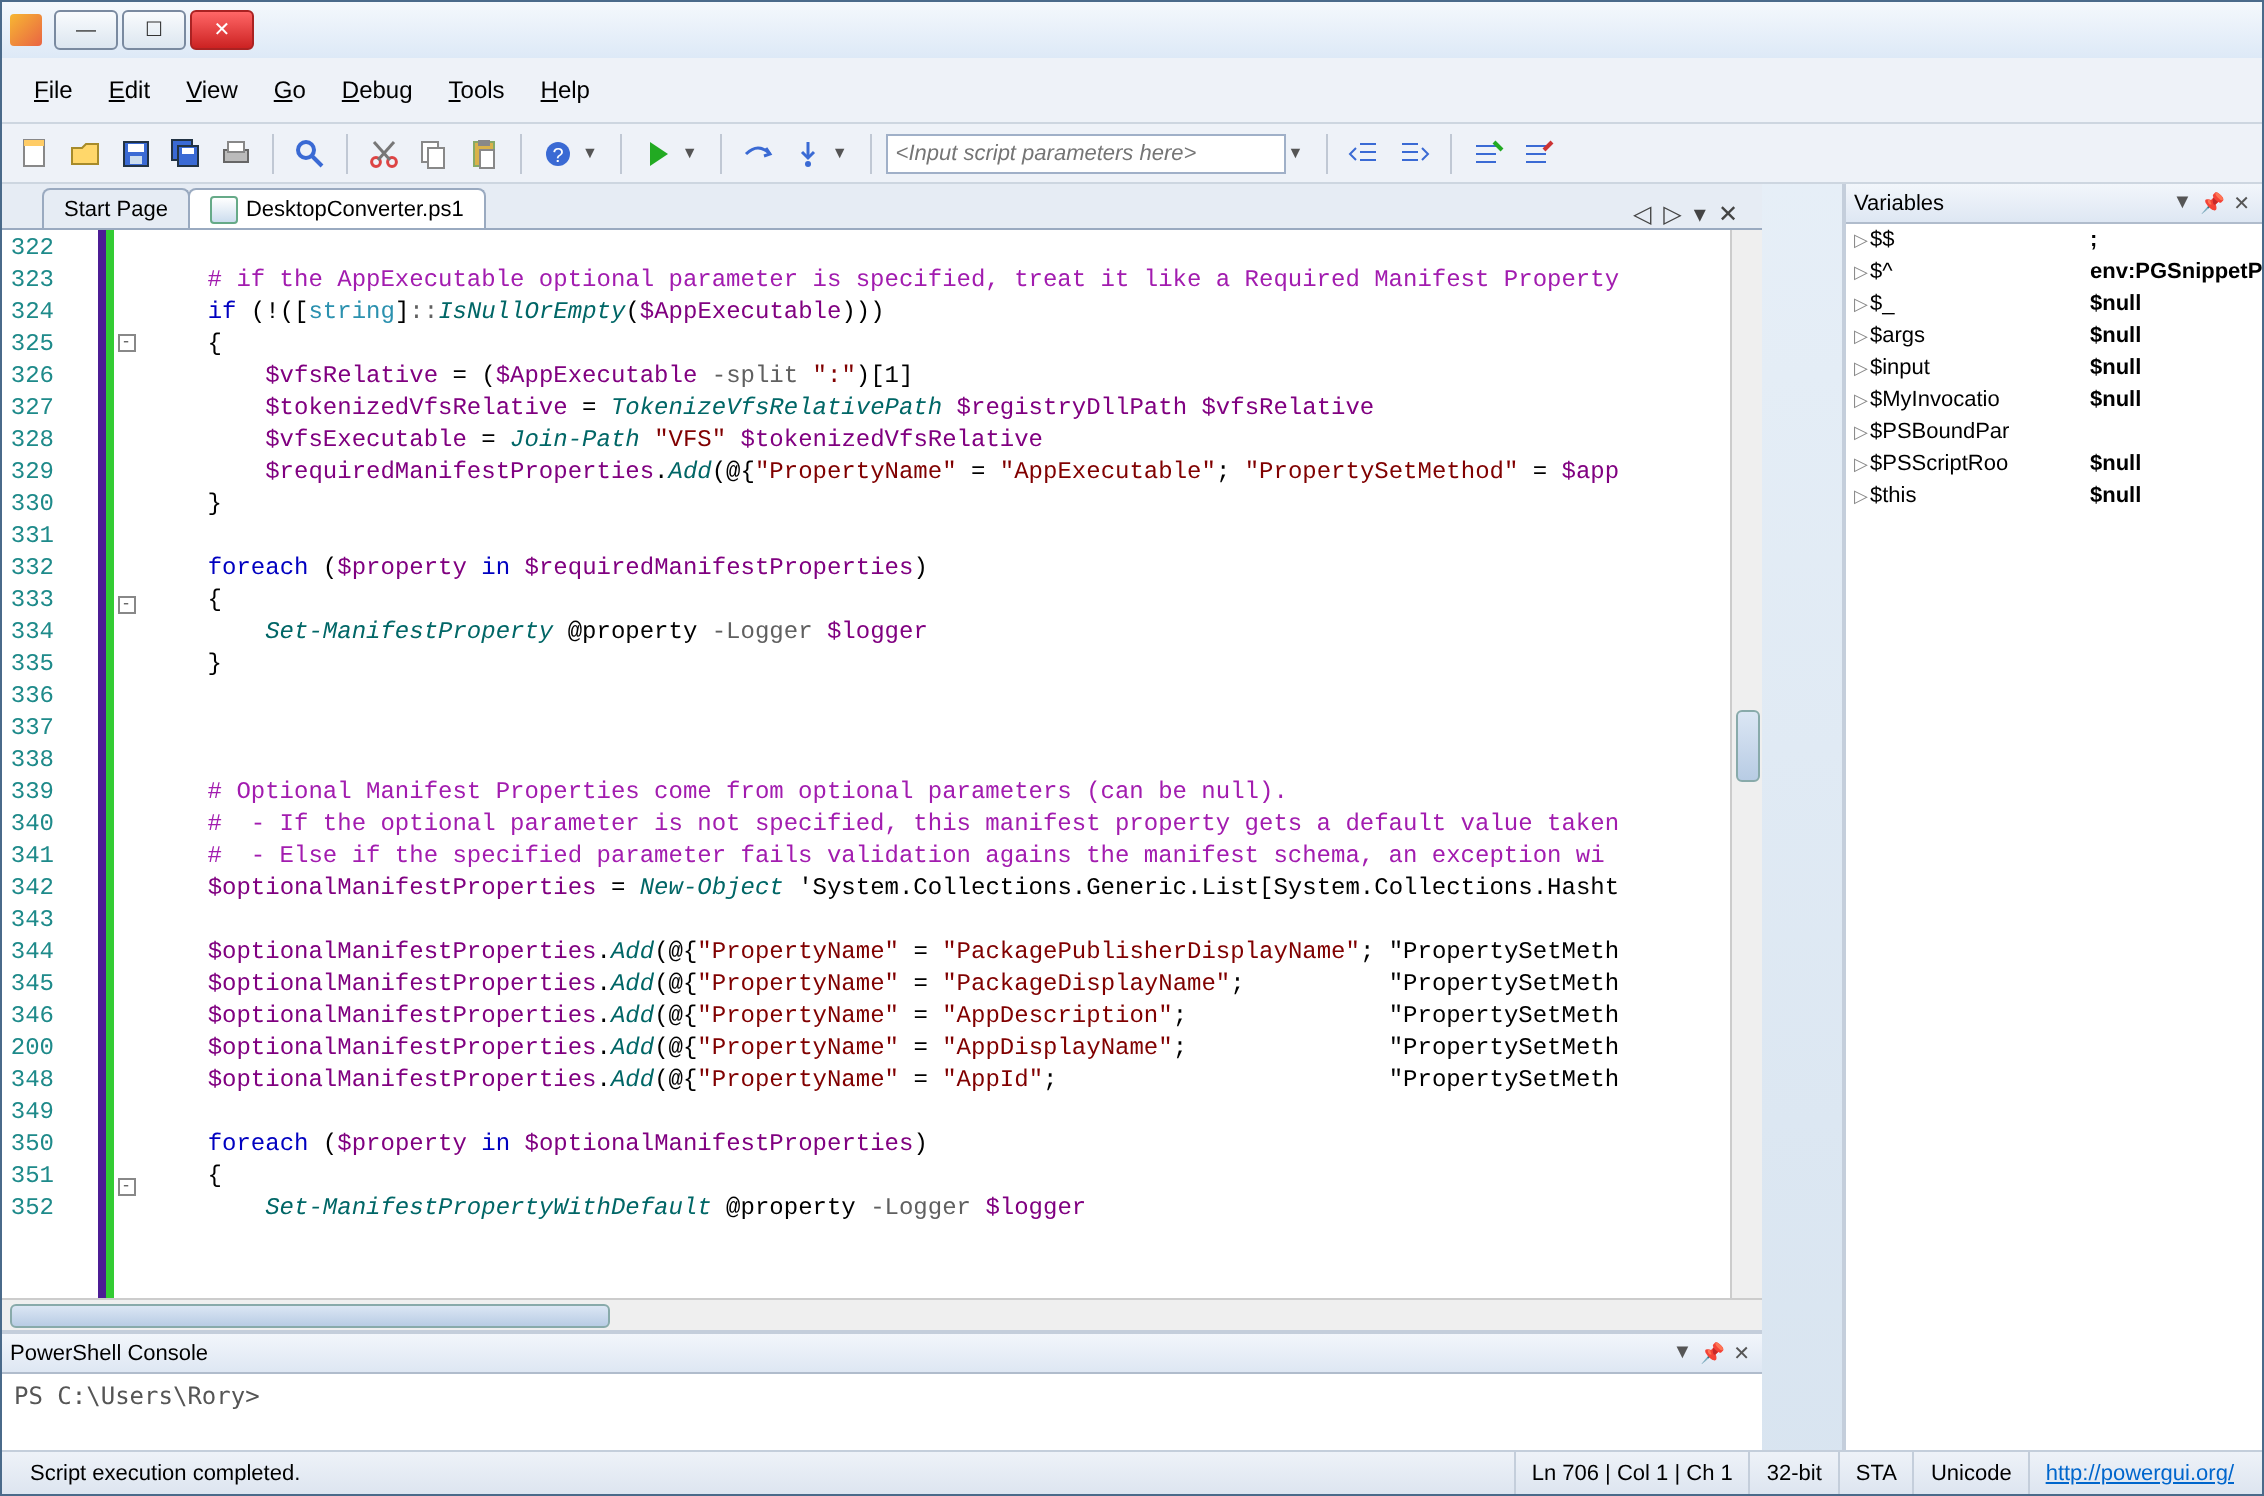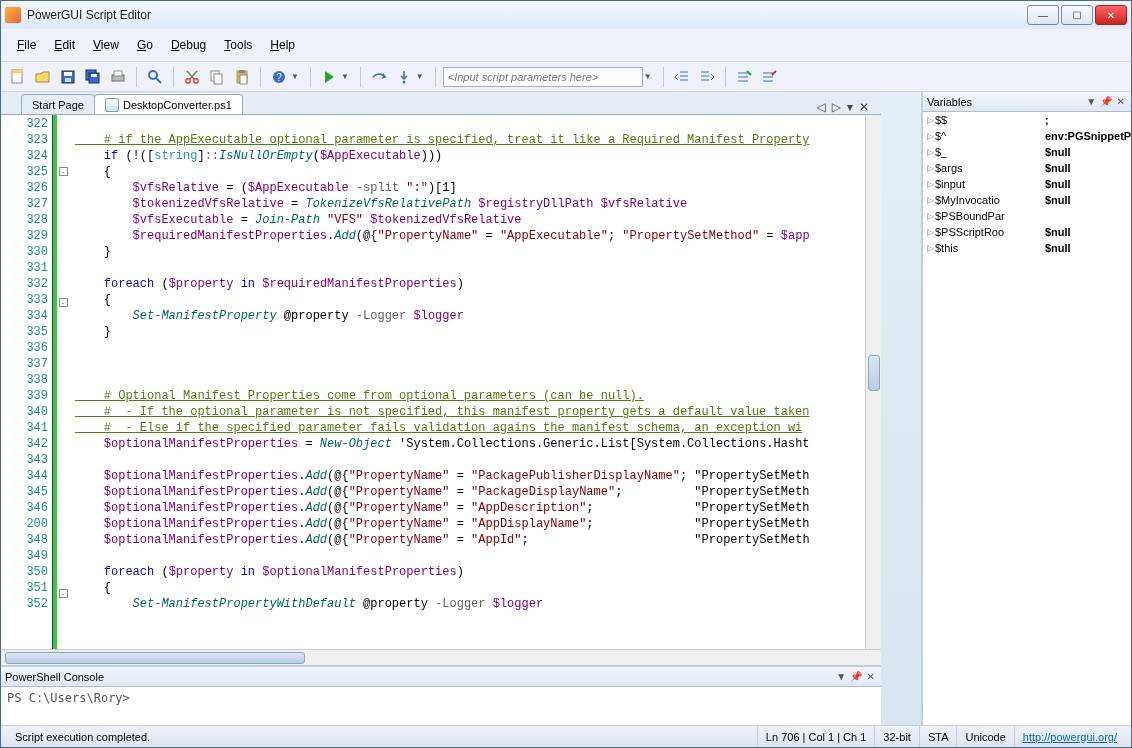--- a/index.html
+++ b/index.html
@@ -100,23 +100,23 @@
 .tab.active { background: #fff; font-weight: normal; }
 .tab .fileicon { width: 14px; height: 14px; margin-right: 4px;
   background: linear-gradient(#fff,#cde); border: 1px solid #6a8; border-radius: 2px; }
 .tab-controls { margin-left: auto; display: flex; gap: 6px; padding-right: 4px; font-size: 12px; color:#444;}
 .editor {
   flex: 1; background: #fff; border-top: 1px solid #9aaac0;
   display: flex; overflow: hidden; font-family: Consolas, "Courier New", monospace;
   font-size: 12px; position: relative;
 }
 .gutter {
-  width: 52px; text-align: right; padding-right: 4px;
+  width: 52px; text-align: right; padding-right: 22px;
   color: #1e8a8a;
-  border-right: 1px solid #4c1d95;
+  border-right: 4px solid #4c1d95;
   background: #fff;
   padding-top: 1px;
 }
 .fold-col {
   width: 12px;
   background: #fff;
   padding-top: 1px;
 }
 .fold-mark {
   width: 9px; height: 9px; border:1px solid #888; font-size:8px; line-height:7px;
@@ -128,21 +128,21 @@
 .code-lines {
   flex:1; white-space: pre; overflow: hidden; padding-top:1px; padding-left:6px;
 }
 .ln { height: 16px; line-height:16px; }
 .gutter .ln { height:16px; line-height:16px; }
 .fold-col .ln { height:16px; }
 .kw { color: #0000c0; }
 .type { color: #2b91af; }
 .str { color: #800000; }
 .var { color: #800080; }
-.cmt { color: #4d7c0f; text-decoration: underline; }
+.cmt { color: #a21caf; }
 .fn  { color: #006666; font-style: italic; }
 .op  { color: #606060; }
 .editor-scrollbar-v { width:16px; background:#efefef; border-left:1px solid #ccc; position:relative;}
 .editor-scrollbar-v .thumb { position:absolute; top: 240px; left:2px; width:12px; height:36px;
   background: linear-gradient(#dbe6f4,#b8cce4); border:1px solid #8aa; border-radius:3px;}
 .editor-scrollbar-h { height:16px; background:#efefef; border-top:1px solid #ccc; display:flex; align-items:center;}
 .editor-scrollbar-h .thumb { margin-left:4px; height:12px; width:300px;
   background: linear-gradient(#dbe6f4,#b8cce4); border:1px solid #8aa; border-radius:3px;}
 .vars-panel {
   width: 210px;
@@ -187,21 +187,20 @@
 .statusbar a { color: #0066cc; }
 svg { display:block; }
 </style>
 </head>
 <body>
 
 <div class="window">
 
   <div class="titlebar">
     <div class="app-icon"></div>
-    <div class="title">PowerGUI Script Editor</div>
     <div class="win-controls">
       <div class="win-btn">—</div>
       <div class="win-btn">☐</div>
       <div class="win-btn close">✕</div>
     </div>
   </div>
 
   <div class="menubar">
     <span>File</span>
     <span>Edit</span>

